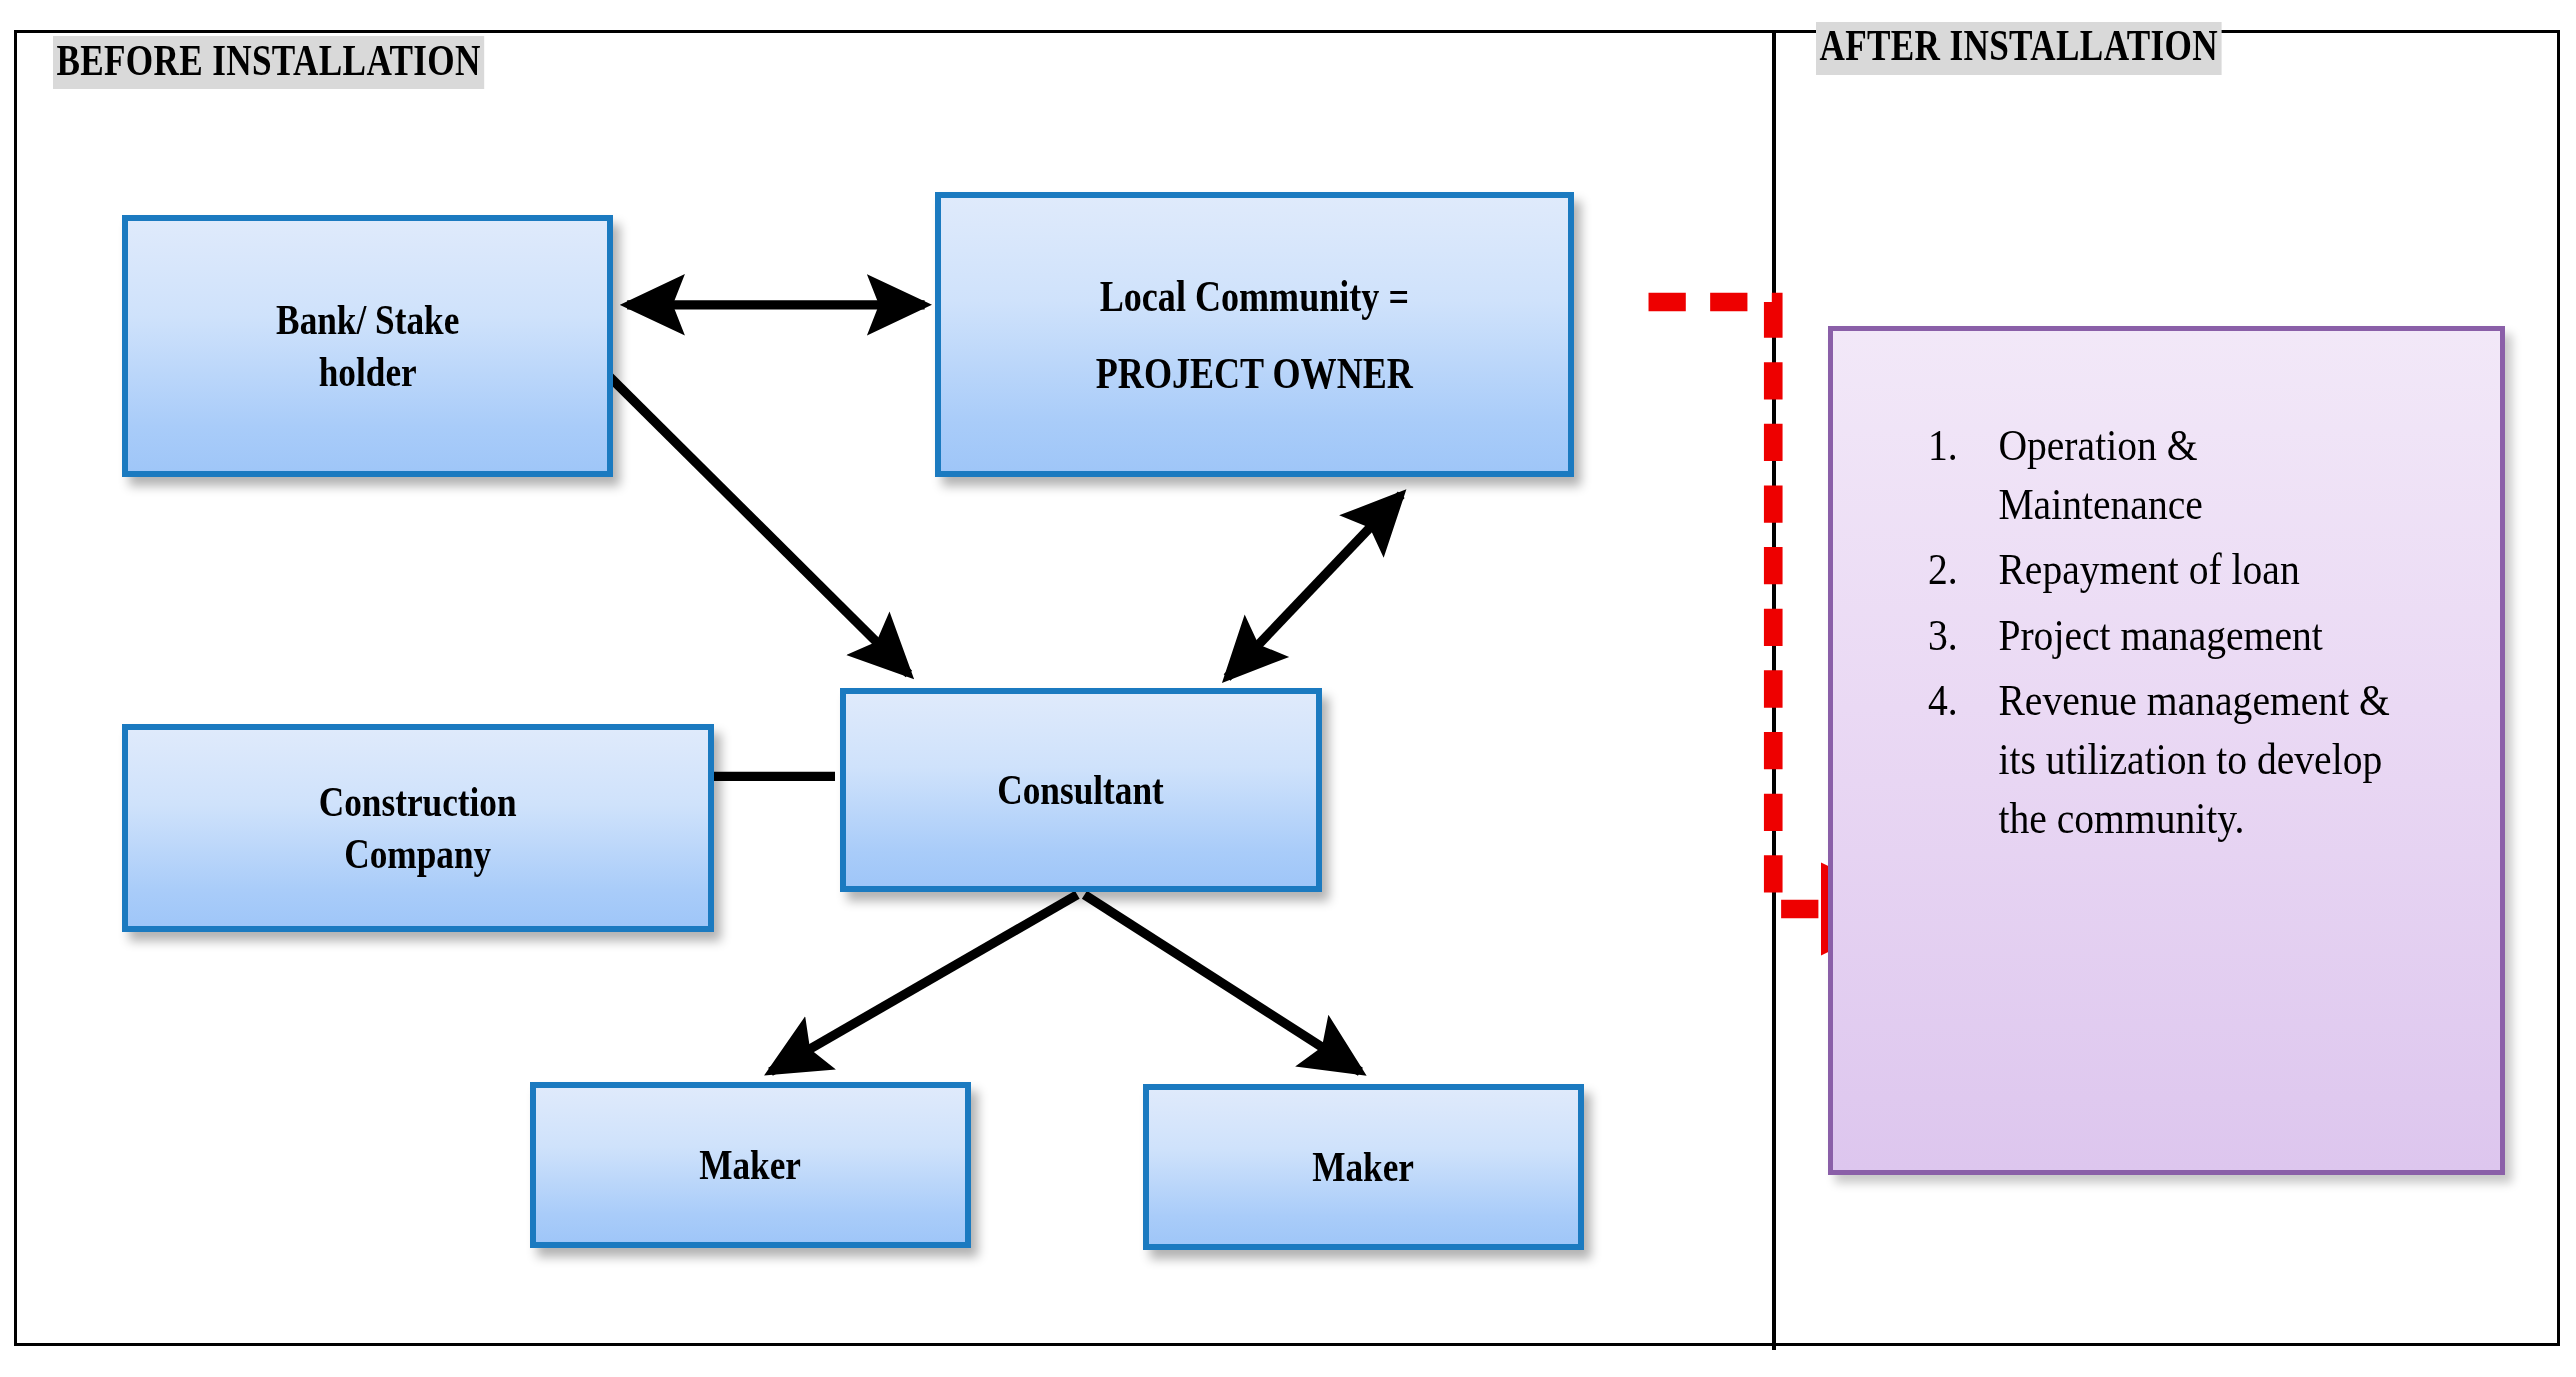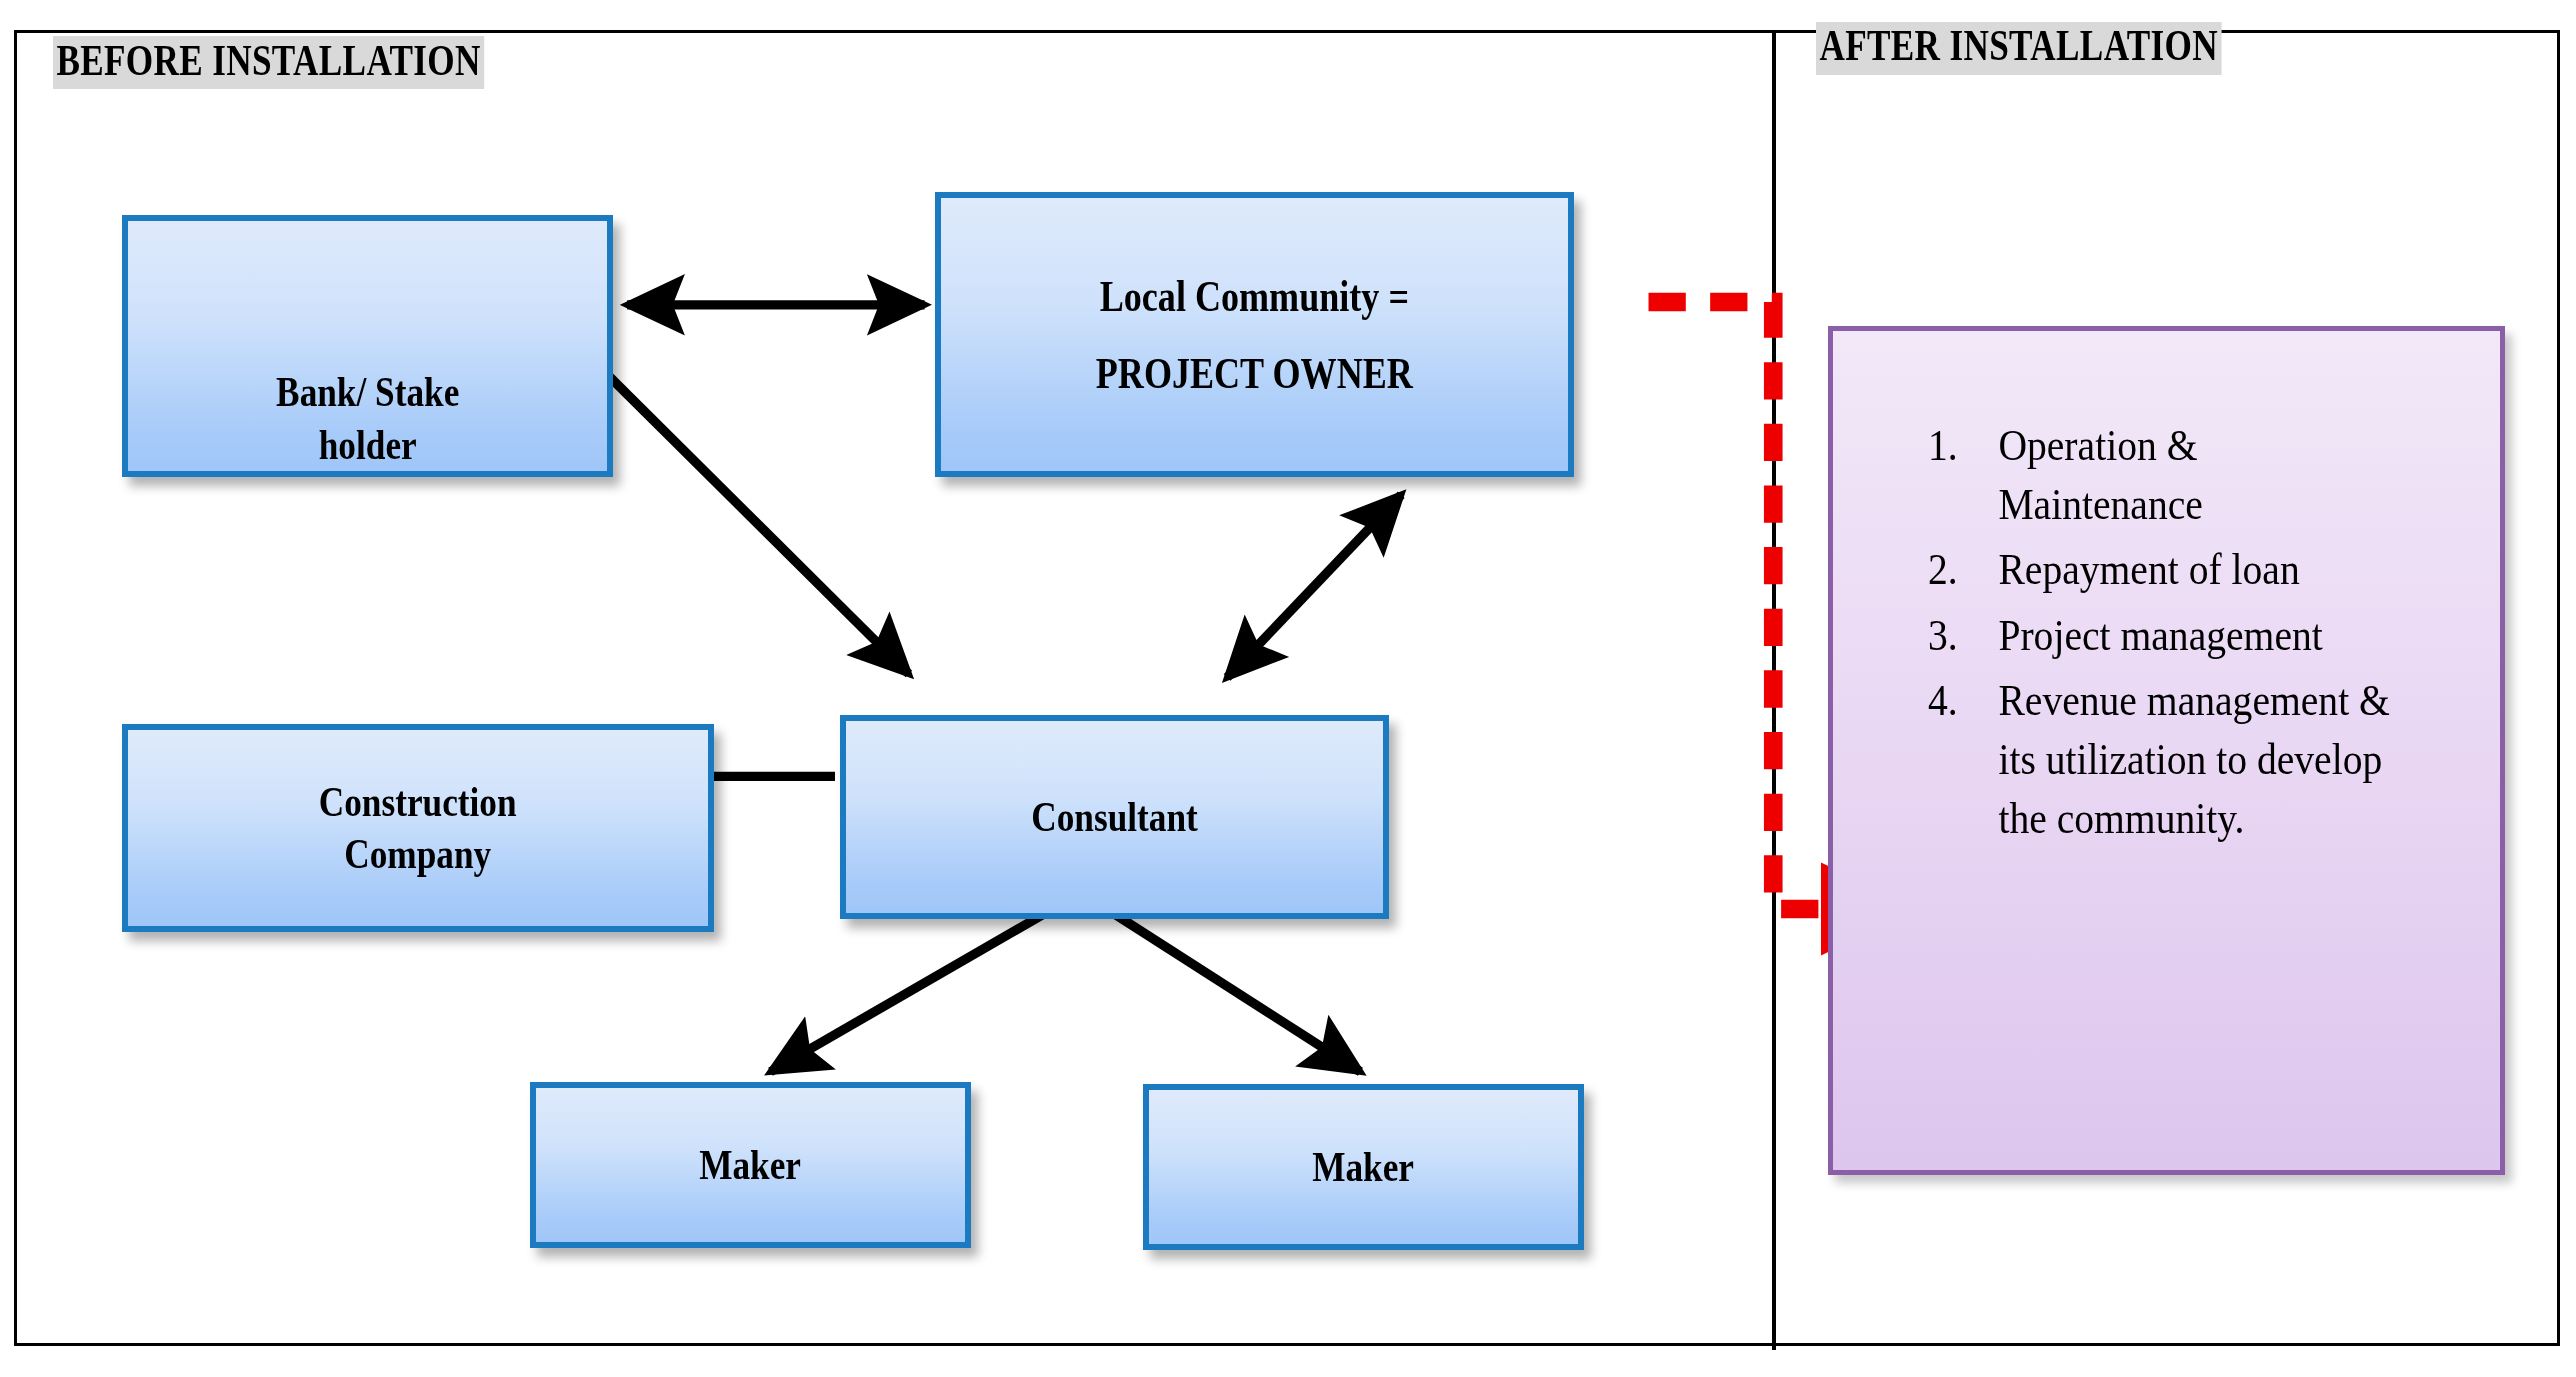--- a/index.html
+++ b/index.html
@@ -23,24 +23,24 @@
   
   .node{position:absolute;box-sizing:border-box;
         border:6.5px solid #1b7ac0;
         background:linear-gradient(180deg,#dfeafb 0%,#cfe2fb 38%,#a9ccf9 82%,#9fc6f8 100%);
         box-shadow:7.2px 8.6px 10px rgba(0,0,0,.30);
         display:flex;align-items:center;justify-content:center;text-align:center;}
   .node .label{font-family:"Liberation Serif", serif;font-weight:bold;color:#000;
         transform:scaleX(.82);transform-origin:center center;
         white-space:pre-line;line-height:1.22;}
 
-  #node-bank      {left:122px;  top:215px;  width:491px; height:262px;align-items:flex-end;}
+  #node-bank      {left:122px;  top:215px;  width:491px; height:262px;}
   #node-community {left:935px; top:192px;  width:639px; height:285px;}
   #node-construct {left:122px;  top:724px;  width:592px; height:208px;}
-  #node-consultant{left:840px; top:715px;  width:549px; height:204px;}
+  #node-consultant{left:840px; top:688px;  width:482px; height:204px;}
   #node-maker-1   {left:530px;  top:1082px; width:441px; height:166px;}
   #node-maker-2   {left:1143px; top:1084px; width:441px; height:166px;}
 
   #node-bank .label      {font-size:43px;}
   #node-community .label {font-size:44px;line-height:1.75;}
   #node-construct .label {font-size:43px;}
   #node-consultant .label{font-size:43px;}
   #node-maker-1 .label, #node-maker-2 .label{font-size:43px;}
 
   

